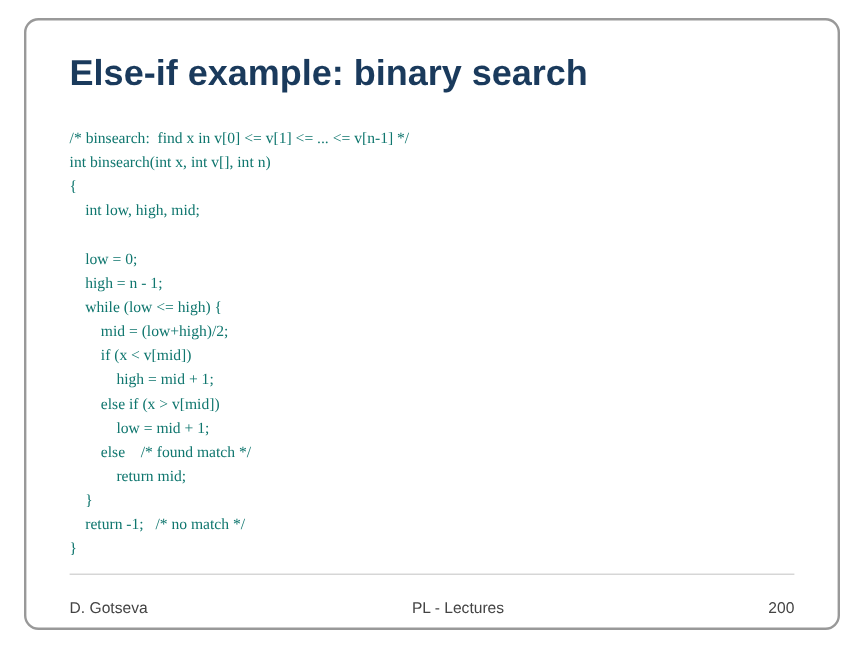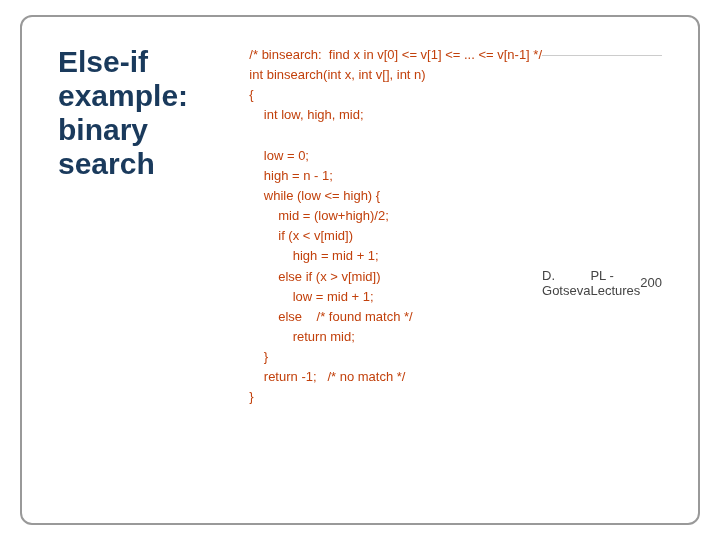--- a/index.html
+++ b/index.html
@@ -15,52 +15,53 @@
     }
 
     .slide {
       width: 680px;
       height: 510px;
       background: #ffffff;
       border: 2px solid #999;
       border-radius: 12px;
       padding: 28px 36px 20px 36px;
       display: flex;
+      flex-direction: column;
       position: relative;
     }
 
     .slide-title {
       font-size: 30px;
       font-weight: bold;
       color: #1a3a5c;
       margin-bottom: 10px;
       font-family: Arial, Helvetica, sans-serif;
     }
 
     .title-underline {
       height: 2px;
       background: #1a3a5c;
       margin-bottom: 16px;
     }
 
     .code-block {
-      font-family: Liberation Sans, sans-serif;
+      font-family: Liberation Serif, serif;
       font-size: 13px;
-      color: #c2410c;
+      color: #0f766e;
       line-height: 1.55;
       white-space: pre;
       flex: 1;
     }
 
     .footer {
       display: flex;
       justify-content: space-between;
       align-items: center;
       margin-top: 10px;
-      padding-top: 6px;
+      padding-top: 20px;
       border-top: 1px solid #ccc;
       font-size: 13px;
       color: #444;
       font-family: Arial, Helvetica, sans-serif;
     }
   </style>
 </head>
 <body>
 
 <div class="slide">

